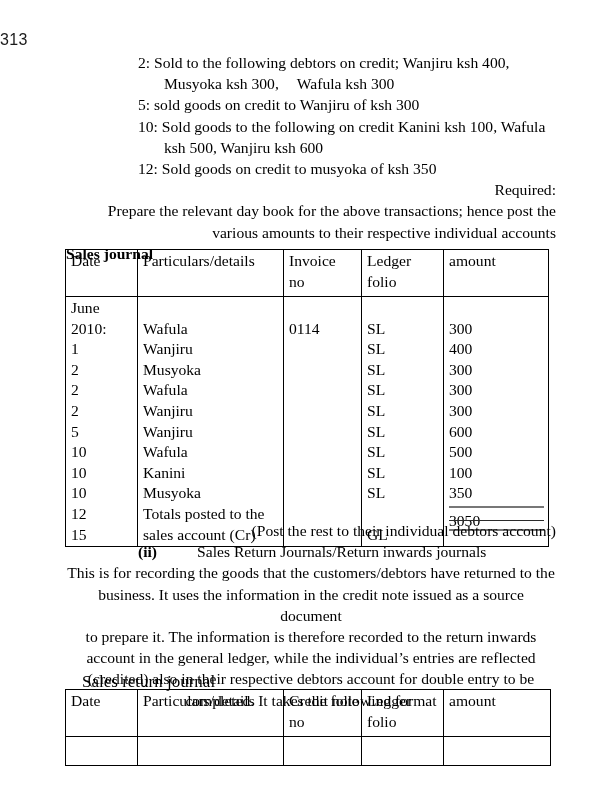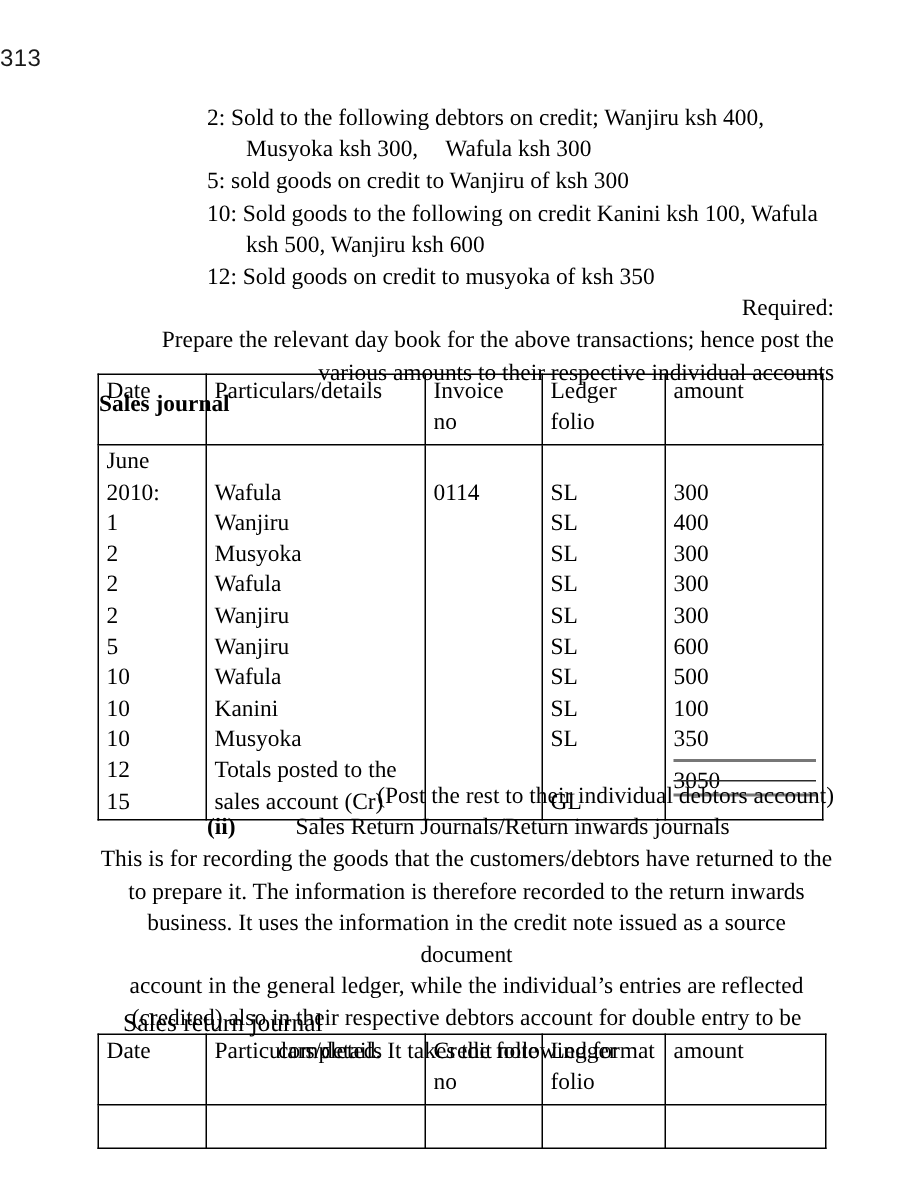--- a/index.html
+++ b/index.html
@@ -29,21 +29,21 @@
     width: 612px;
     font-family: "Liberation Sans", sans-serif;
     font-size: 16px;
     letter-spacing: 0.3px;
     color: #1a1a1a;
   }
 
   
   .content {
     position: absolute;
-    top: 68px;
+    top: 52px;
     left: 66px;
     width: 490px;
     font-size: 15.6px;
     line-height: 21.2px;
   }
 
   .txn-list {
     margin: 0;
     padding: 0;
     list-style: none;
@@ -335,22 +335,22 @@
       </tr>
     </tbody>
   </table>
 
   <div class="content" style="top:520px;">
     <p class="plain-line">(Post the rest to their individual debtors account)</p>
     <p class="numbered-head">
       <span class="numeral">(ii)</span><span class="tabspace"></span><span class="heading-text">Sales Return Journals/Return inwards journals</span>
     </p>
     <p class="para">This is for recording the goods that the customers/debtors have returned to the</p>
+    <p class="para">business. It uses the information in the credit note issued as a source document</p>
     <p class="para">to prepare it. The information is therefore recorded to the return inwards</p>
-    <p class="para">business. It uses the information in the credit note issued as a source document</p>
     <p class="para">account in the general ledger, while the individual’s entries are reflected</p>
     <p class="para">(credited) also in their respective debtors account for double entry to be</p>
     <p class="para">completed. It takes the following format</p>
   </div>
 
   <div class="sales-return-note">Sales return journal</div>
 
   <table class="journal" id="sales-return-journal-table">
     <colgroup>
       <col class="col-date">

